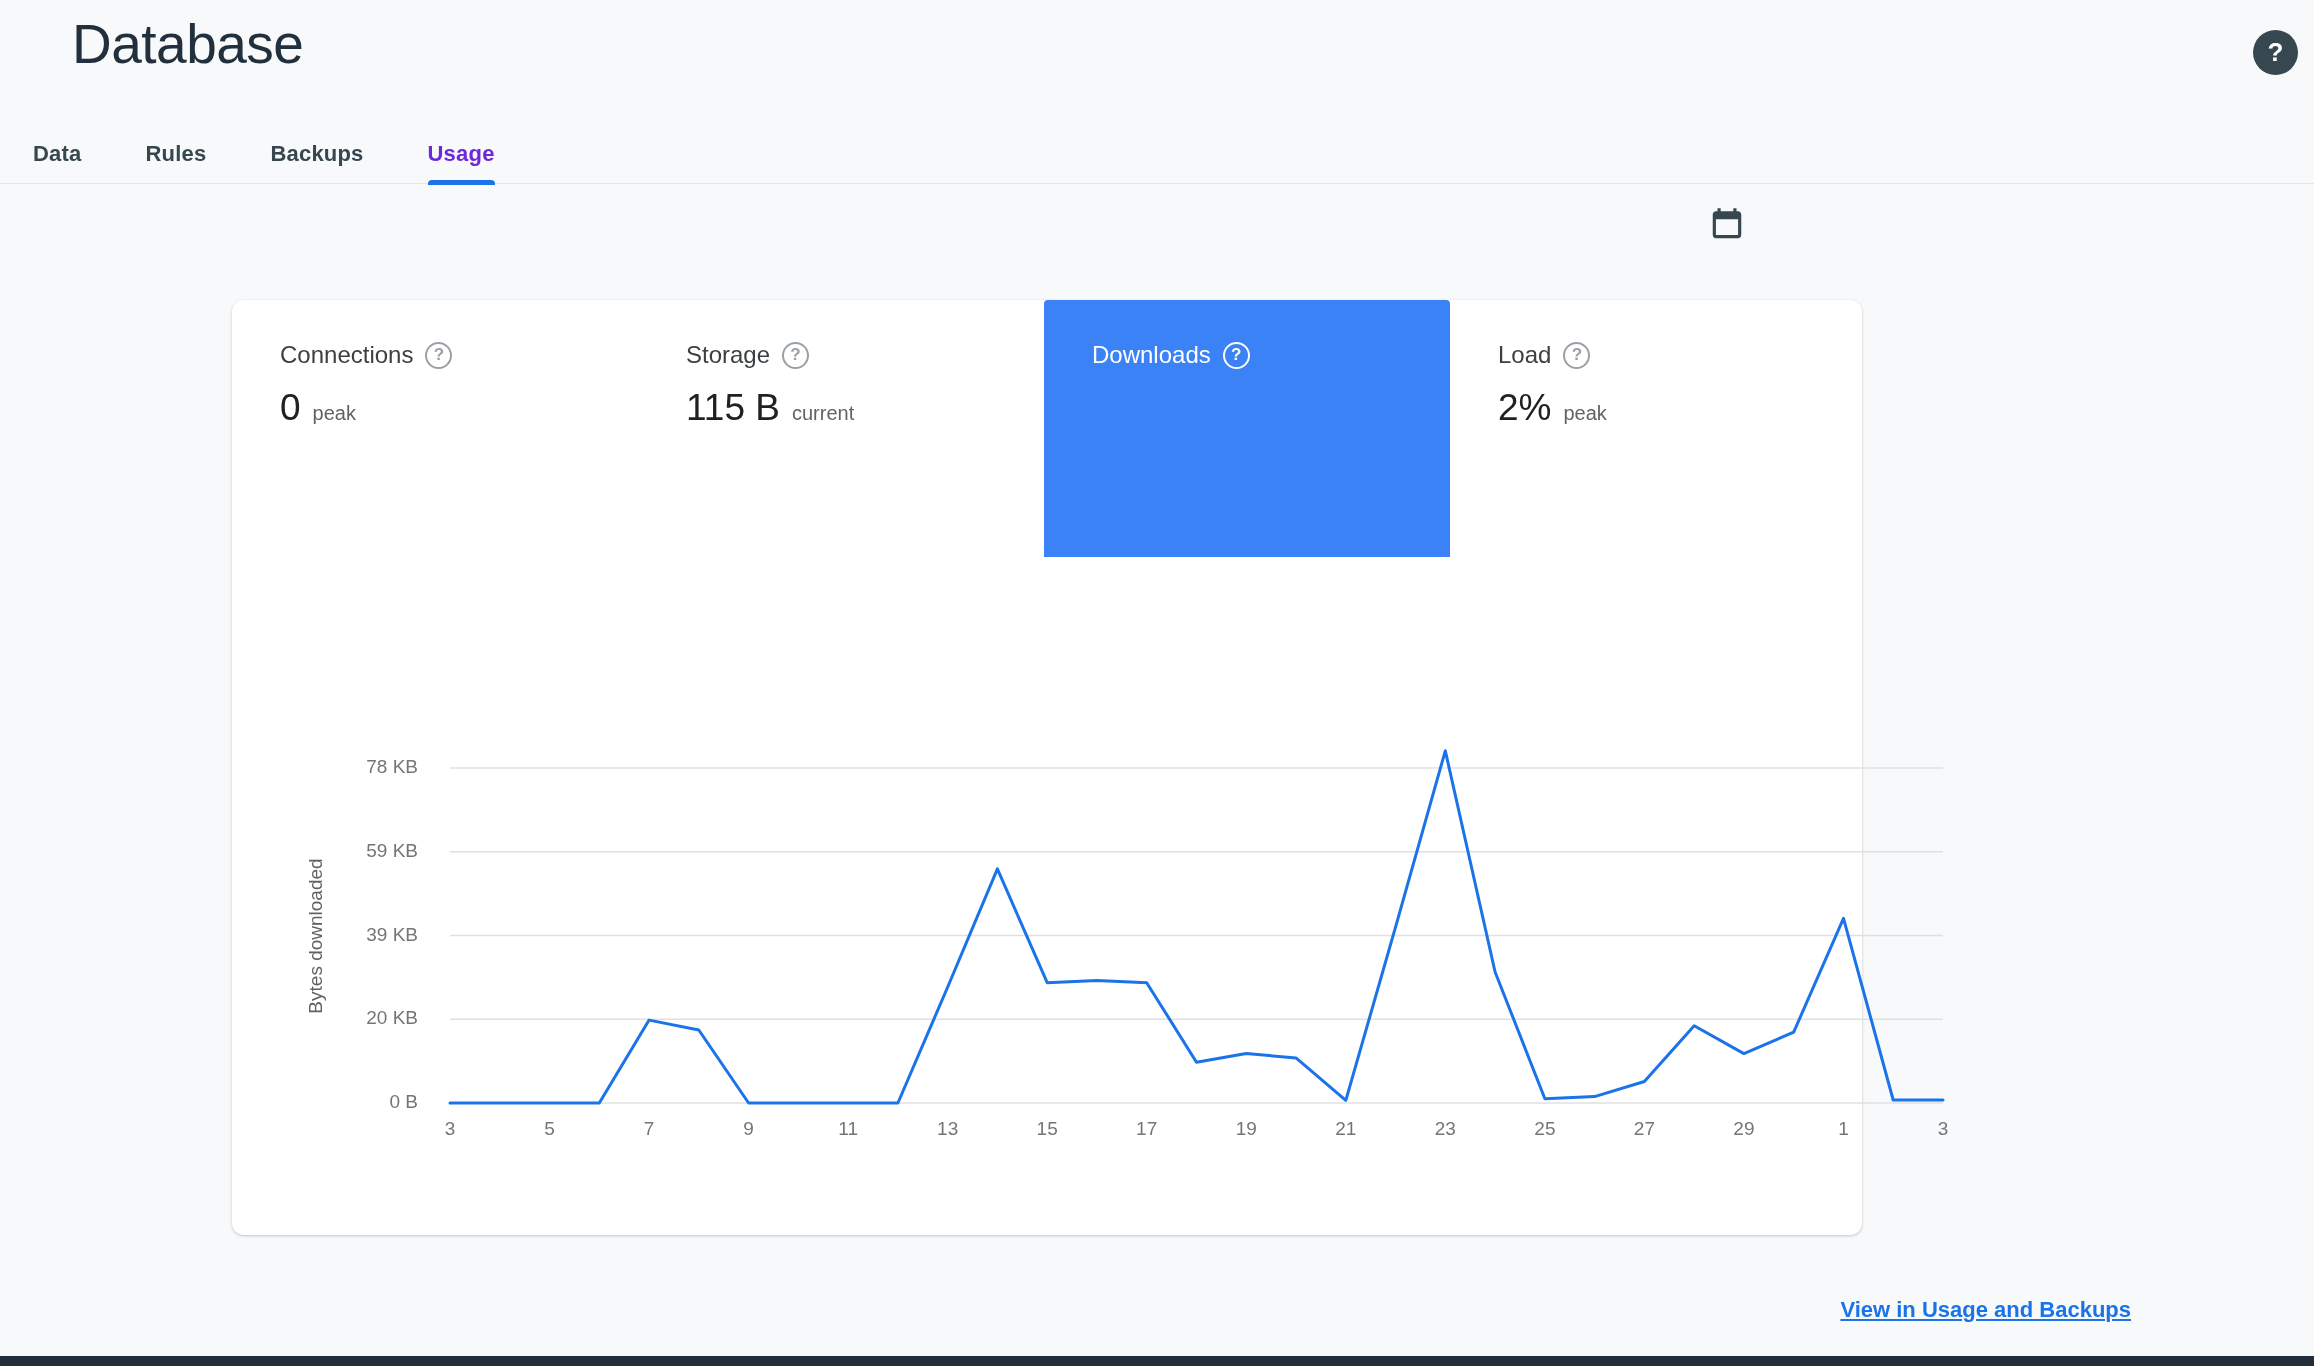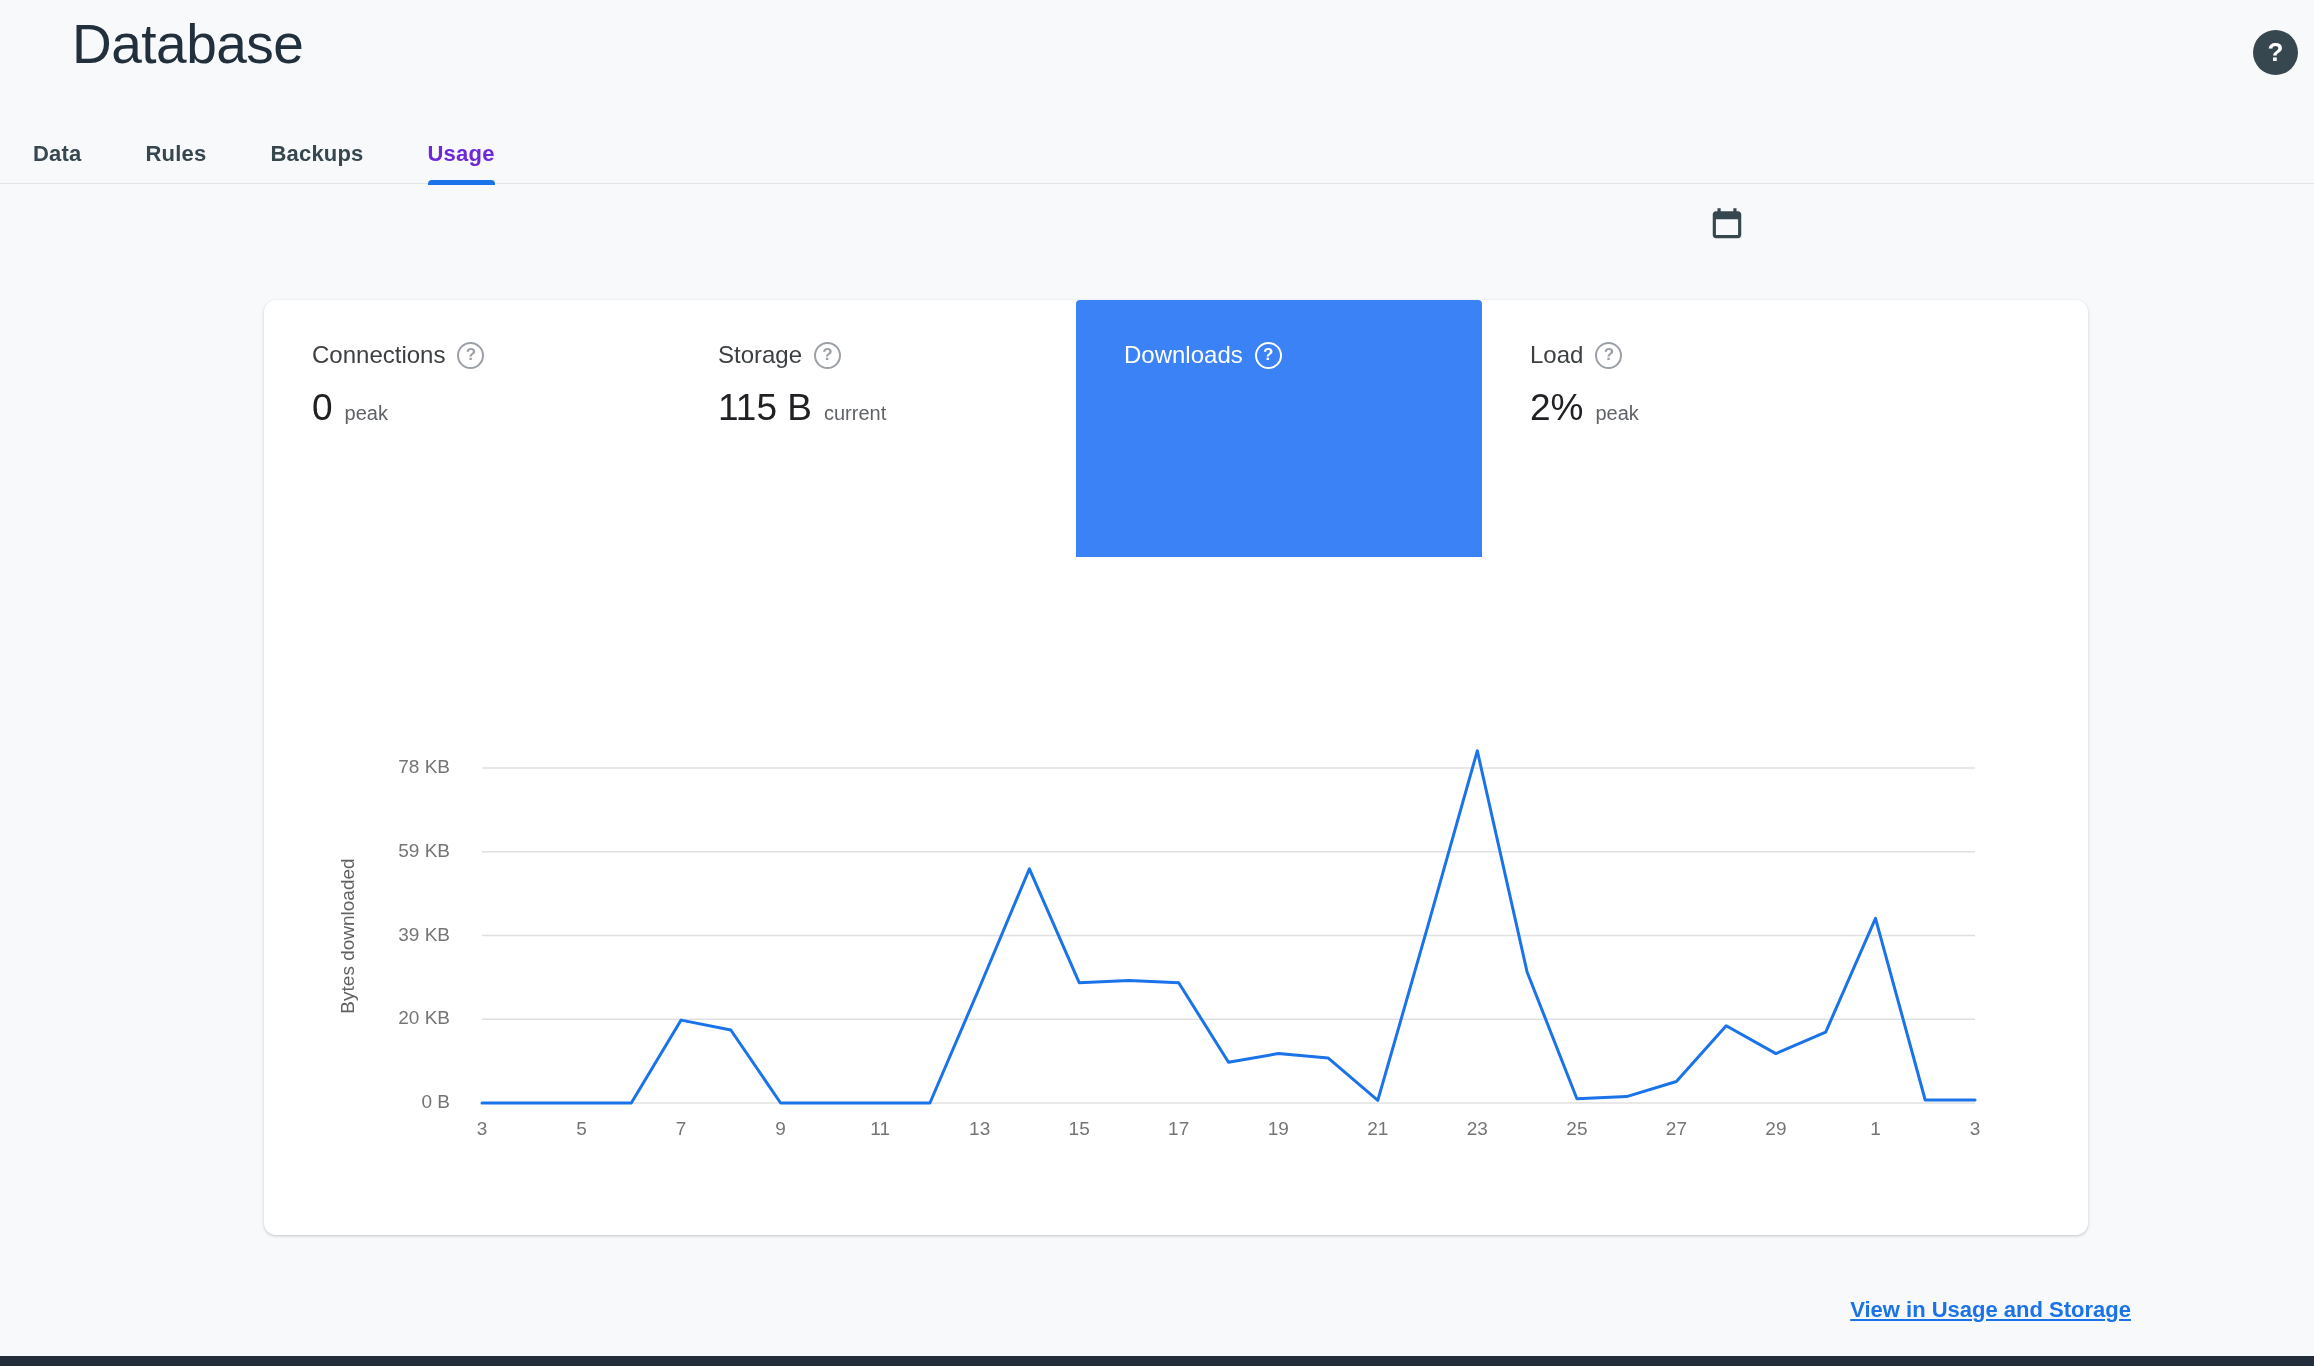--- a/index.html
+++ b/index.html
@@ -59,24 +59,23 @@
   .dr-top {
     display:flex; align-items:center; justify-content:space-between;
     padding-bottom:11px; border-bottom:1px solid #dadce0;
   }
   .dr-top .dr-label { font-size:24px; color:#202a36; }
   .dr-top .caret { border-top-color:#3c4043; }
   .dr-sub { margin-top:9px; font-size:19px; color:#3c4043; }
 
   
   .card {
-    position:absolute; left:232px; top:300px; width:1824px; height:935px;
+    position:absolute; left:232px; top:300px; width:1630px; height:935px;
     background:#ffffff; border-radius:12px;
     box-shadow:0 1px 2px rgba(60,64,67,0.18), 0 1px 3px 1px rgba(60,64,67,0.08);
-    margin-left:32px;
   }
 
   
   .tiles { position:absolute; left:0; top:0; height:257px; display:flex; }
   .tile { width:406px; height:257px; padding:41px 0 0 48px; cursor:pointer; }
   .tile.selected { background:#3b82f6; border-radius:4px 4px 0 0; }
   .tile-label-row { display:flex; align-items:center; gap:12px; }
   .tile-label { font-size:24px; color:#3c4043; }
   .q {
     width:27px; height:27px; border:2px solid #9aa0a6; border-radius:50%;
@@ -213,17 +212,17 @@
           <div class="xtick" style="left: 1094.9px;">25</div>
           <div class="xtick" style="left: 1194.4px;">27</div>
           <div class="xtick" style="left: 1293.9px;">29</div>
           <div class="xtick" style="left: 1393.5px;">1</div>
           <div class="xtick" style="left: 1493px;">3</div>
         </div>
     </div>
 
   </section>
 
-  <a class="billing-link">View in Usage and Storage</a>
+  <a class="billing-link">View in Usage and Backups</a>
 
   <div class="bottom-bar"></div>
 
 </div>
 
 </body></html>

